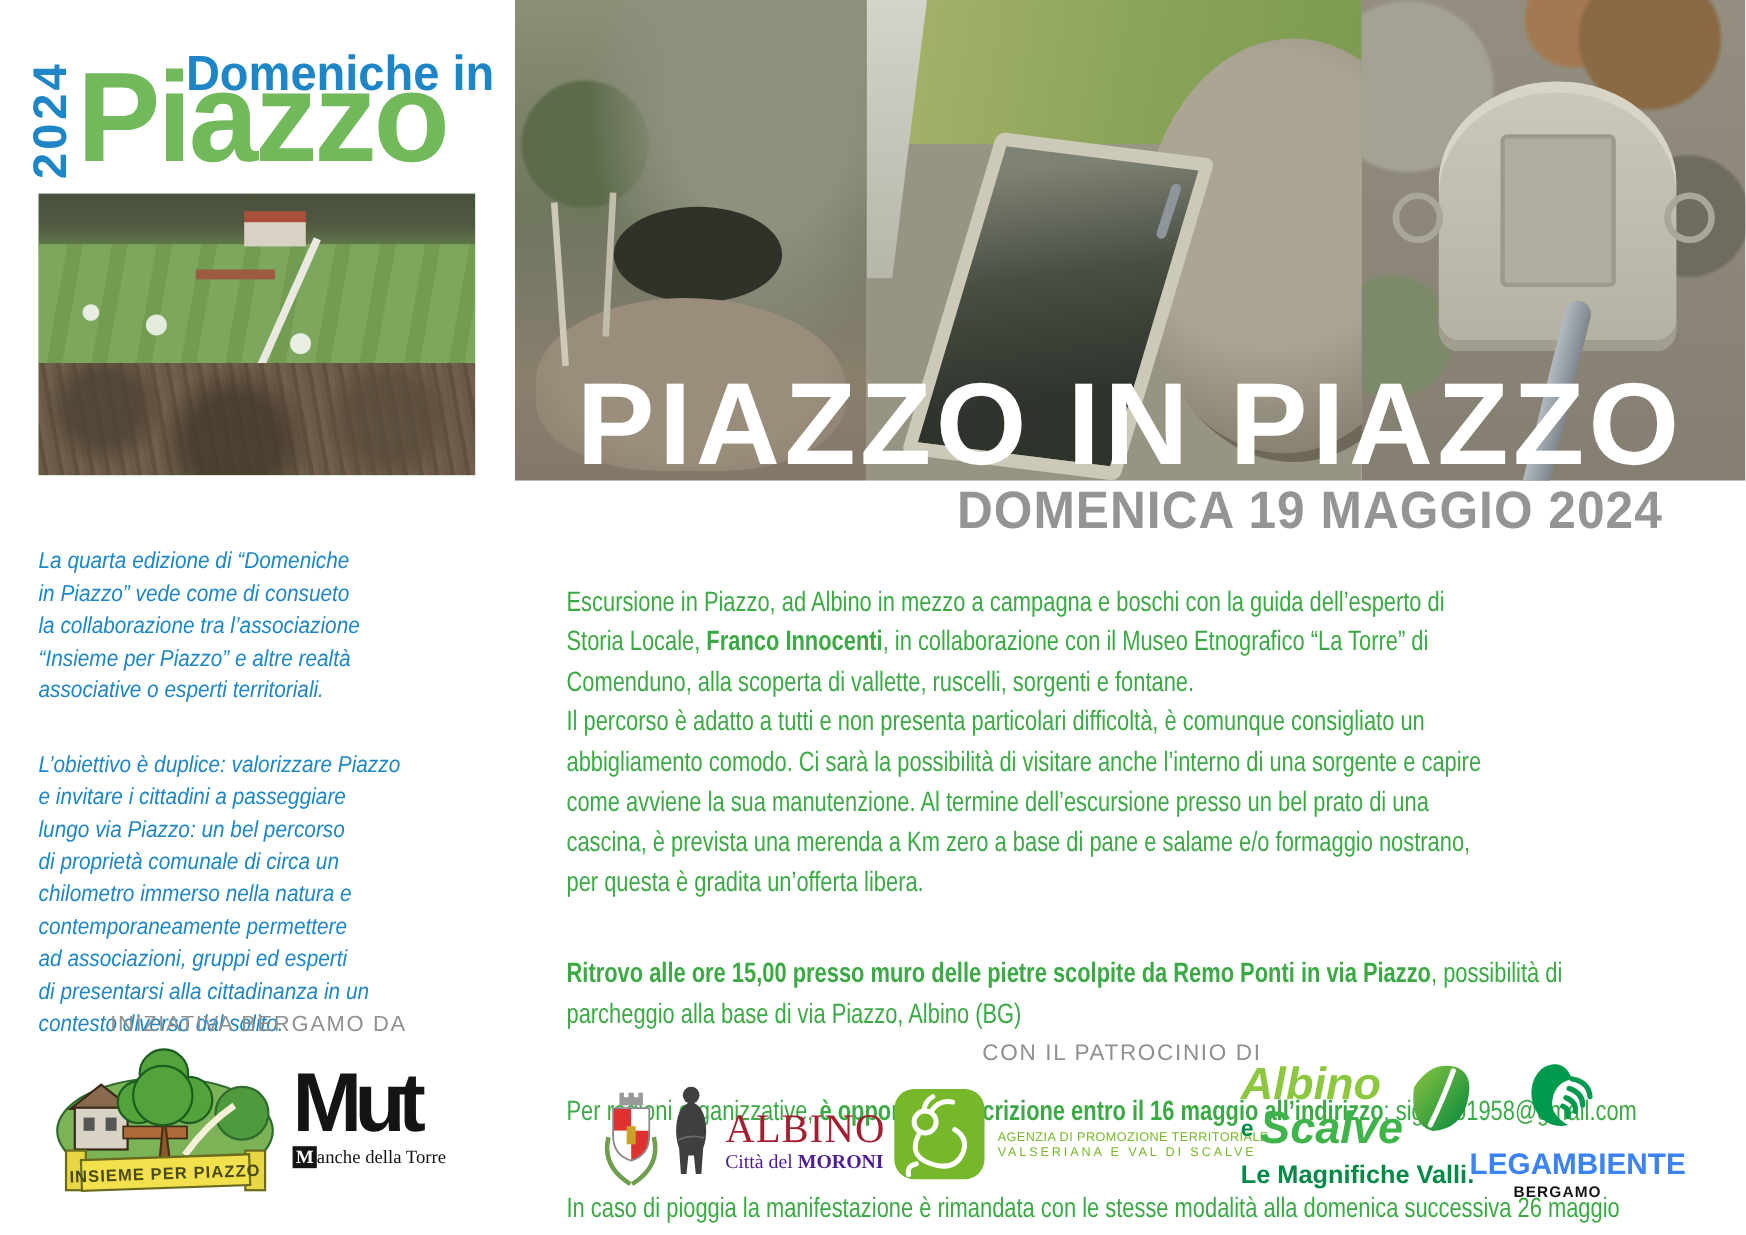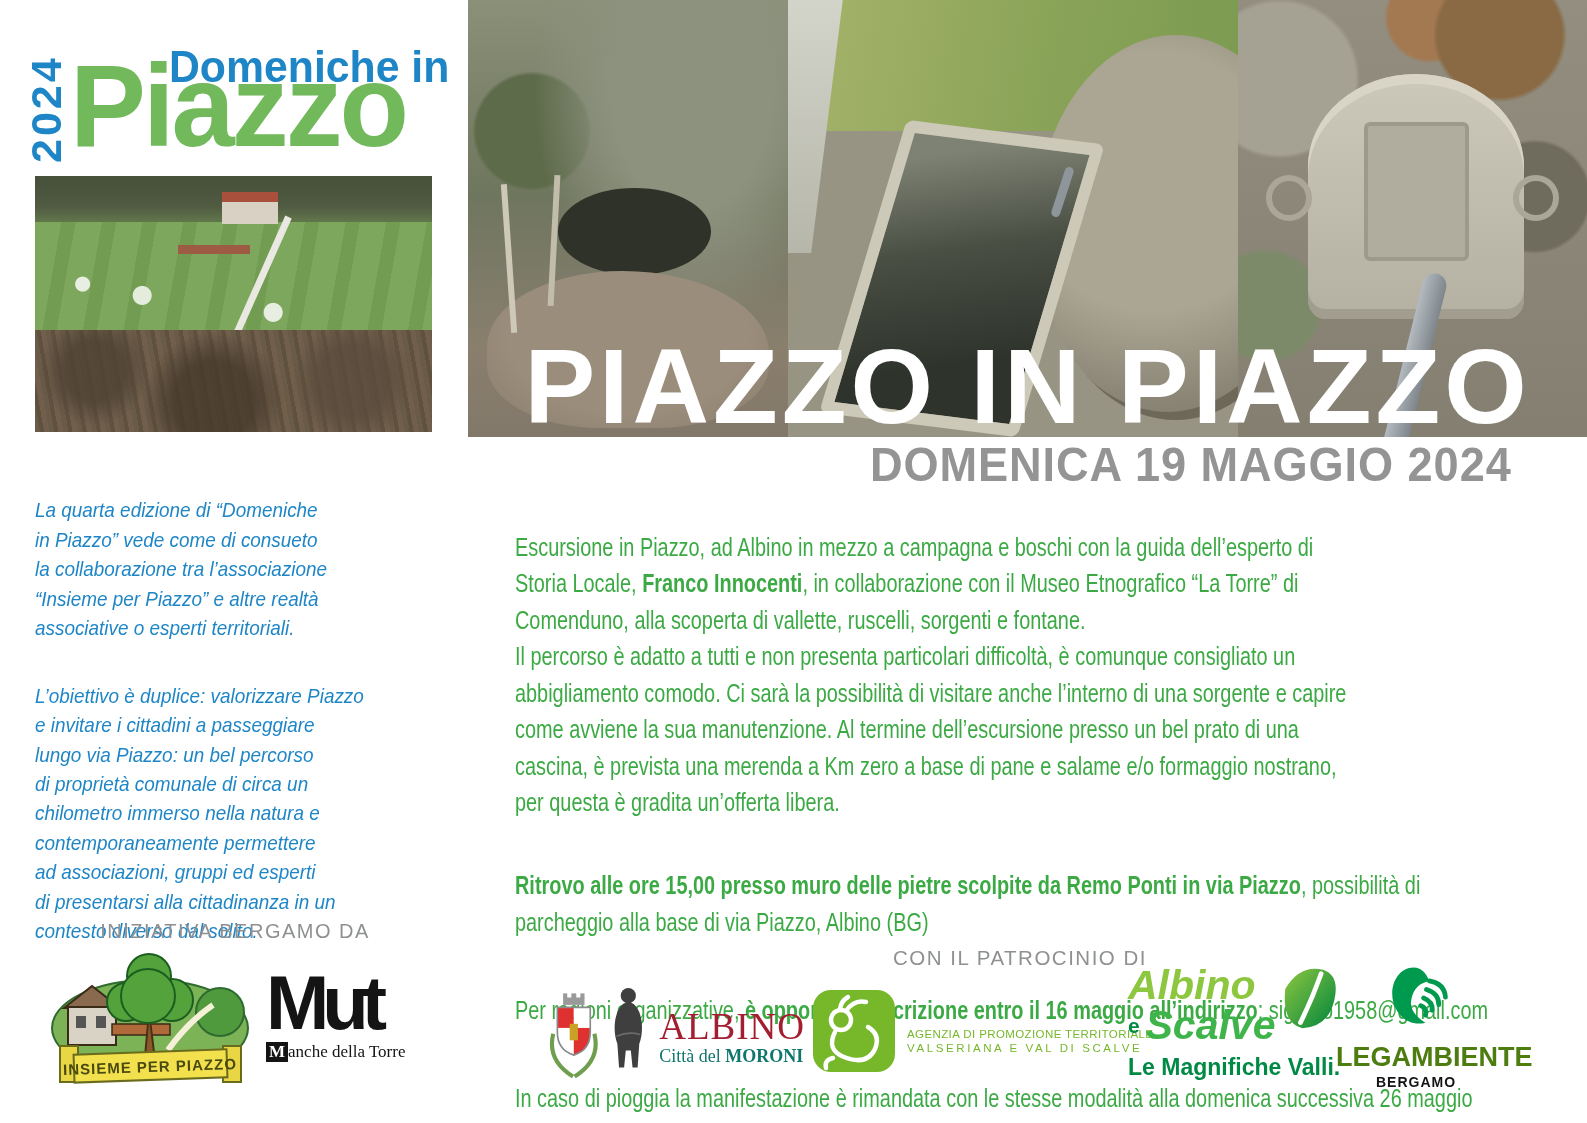--- a/index.html
+++ b/index.html
@@ -114,38 +114,38 @@
   
   .insieme-logo{position:absolute;left:48px;top:950px;width:205px;height:145px;}
   .mut-logo{position:absolute;left:266px;top:968px;width:155px;height:110px;}
   .mut-word{font-size:76px;font-weight:700;letter-spacing:-7px;color:#141414;line-height:70px;}
   .mut-caption{margin-top:4px;font-family:"Liberation Serif",serif;font-size:17px;color:#141414;}
   .mut-caption .mbox{background:#141414;color:#fff;padding:0 3px 1px 3px;font-weight:700;}
   
   .logo-albino{position:absolute;left:545px;top:976px;width:260px;height:122px;display:flex;align-items:center;}
   .albino-text{margin-left:6px;}
   .albino-name{font-family:"Liberation Serif",serif;font-size:37px;color:#a41e31;letter-spacing:1px;line-height:38px;}
-  .albino-sub{font-family:"Liberation Serif",serif;font-size:18px;color:#0f766e;}
+  .albino-sub{font-family:"Liberation Serif",serif;font-size:18px;color:#4c1d95;}
   .albino-sub b{font-weight:700;}
   .logo-promoserio{position:absolute;left:813px;top:990px;width:300px;display:flex;align-items:center;}
   .ps-icon{width:82px;height:82px;border-radius:18px;background:#76b82a;flex:none;}
   .ps-text{margin-left:12px;}
   .ps-word{font-size:41px;color:#76b82a;line-height:42px;white-space:nowrap;}
   .ps-word b{font-weight:700;}
   .ps-line1{font-size:11.5px;color:#76b82a;letter-spacing:.4px;margin-top:20px;white-space:nowrap;}
   .ps-line2{font-size:11.5px;color:#76b82a;letter-spacing:2.6px;margin-top:2px;white-space:nowrap;}
   .logo-seriana{position:absolute;left:1128px;top:966px;width:200px;}
   .ser-l1{font-size:41px;font-weight:700;font-style:italic;color:#8dc63f;line-height:38px;white-space:nowrap;}
   .ser-l2{white-space:nowrap;}
   .ser-e{font-size:21px;font-weight:700;color:#008a45;vertical-align:6px;}
   .ser-scalve{font-size:41px;font-weight:700;font-style:italic;color:#3fb44a;line-height:42px;}
   .ser-tag{font-size:23px;font-weight:700;color:#008a45;margin-top:8px;white-space:nowrap;}
   .ser-leaf{position:absolute;right:-12px;top:-4px;}
   .logo-legambiente{position:absolute;left:1336px;top:960px;width:160px;text-align:center;}
-  .leg-name{font-size:27px;font-weight:700;color:#4d7c0f;letter-spacing:0px;margin-top:2px;white-space:nowrap;}
+  .leg-name{font-size:27px;font-weight:700;color:#3b82f6;letter-spacing:0px;margin-top:2px;white-space:nowrap;}
   .leg-sub{font-size:14px;font-weight:700;color:#141414;letter-spacing:1px;margin-top:1px;}
 </style>
 </head>
 <body>
 
 <div class="canvas">
 
   <div class="year">2024</div>
   <div class="title-top">Domeniche in</div>
   <div class="title-main">Piazzo</div>

